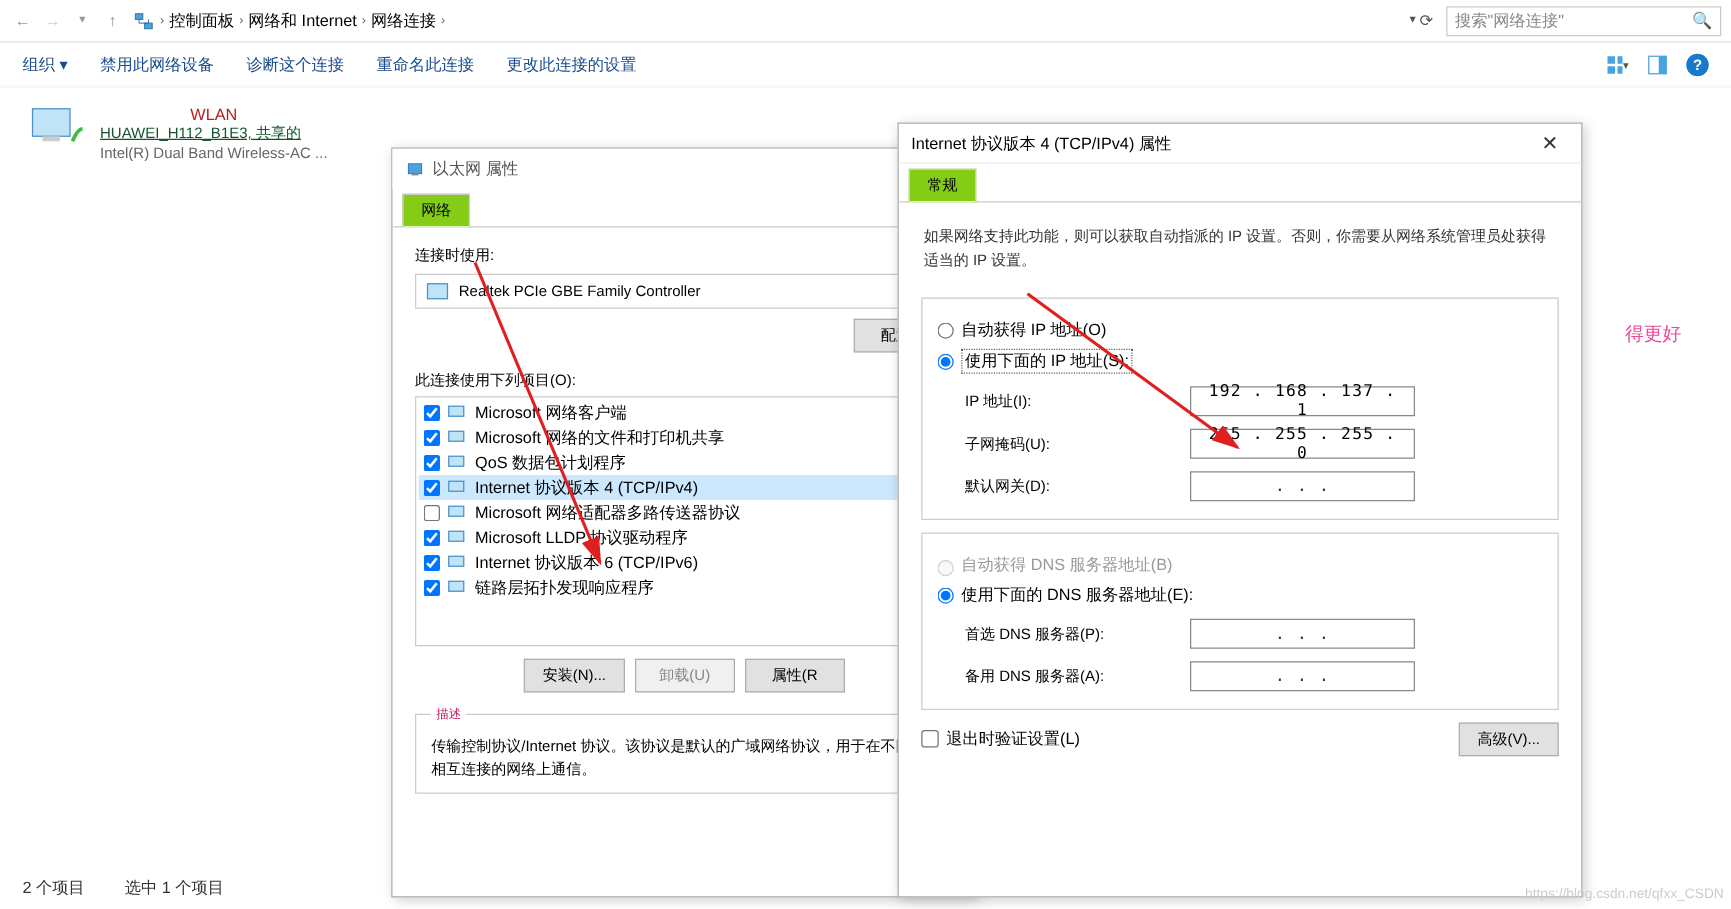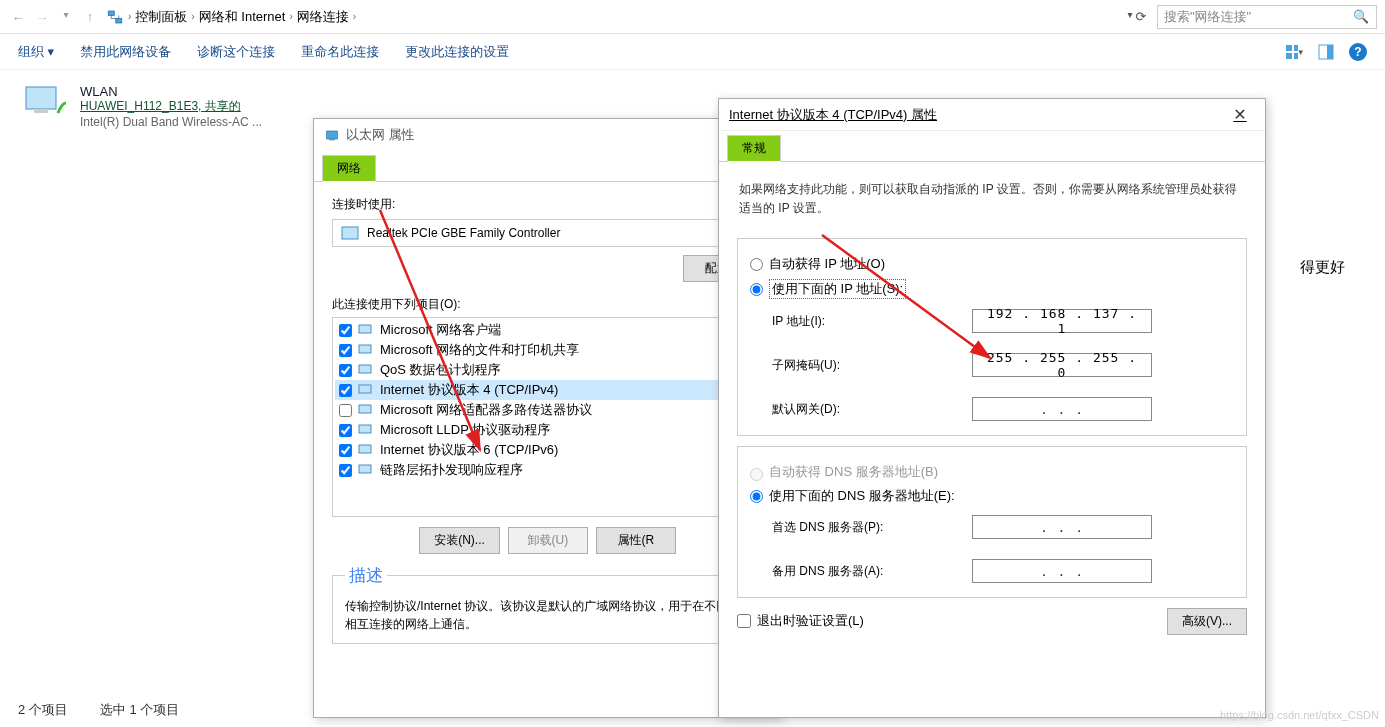--- a/index.html
+++ b/index.html
@@ -21,21 +21,21 @@
   .toolbar2 .tb-item { color: #1a4c8b; cursor: pointer; }
   .toolbar2 .tb-right { margin-left: auto; display:flex; gap:14px; align-items:center;}
   .tb-icon { width:18px; height:18px; display:inline-flex; align-items:center; justify-content:center;}
   .help-icon { width:18px;height:18px;border-radius:50%;background:#1979ca;color:#fff;display:flex;align-items:center;justify-content:center;font-size:12px;font-weight:bold;}
 
   
   .conn-area { display: flex; gap: 18px; padding: 10px 18px; }
   .conn-item { display: flex; gap: 10px; width: 280px; padding:4px;}
   .conn-item.selected { background: #cce8ff; border:1px solid #99d1ff;margin-top:40px;}
   .conn-icon { width: 48px; height: 40px; display:flex; align-items:center; justify-content:center;}
-  .conn-text .title { color: #0f172a; }
+  .conn-text .title { color: #b91c1c; text-align: center; }
   .conn-text .sub { color: #666; font-size: 12px; line-height:1.3;}
   .conn-text .sub.link { color:#14532d; text-decoration:underline;}
 
   .status-bar { position:absolute; bottom:8px; left:18px; display:flex; gap:32px; color:#333;}
 
   
   .dialog { position: absolute; background: #fff; border: 1px solid #aaa; box-shadow: 2px 2px 10px rgba(0,0,0,0.2); }
   .dialog-title { height: 32px; display: flex; align-items: center; padding: 0 10px; font-size: 13px; }
   .dialog-title .close { margin-left:auto; font-size:16px; color:#333; cursor:pointer; width:30px; text-align:center;}
   .tab-strip { display: flex; border-bottom: 1px solid #ccc; padding: 4px 8px 0 8px; }
@@ -51,43 +51,43 @@
   .btn.disabled { color:#888; background:#f0f0f0;}
   .cfg-row { display:flex; justify-content:flex-end; margin-top:8px;}
   .items-label { margin-top:14px;}
   .items-list { border:1px solid #ccc; height:200px; margin-top:4px; overflow-x:auto; overflow-y:hidden; padding:2px;}
   .item-row { display:flex; align-items:center; gap:6px; padding:1px 4px; font-size:12px; white-space:nowrap;}
   .item-row input[type=checkbox] { width:13px; height:13px;}
   .item-row .proto-icon { width:16px; height:16px;}
   .item-row.sel { background:#cce8ff;}
   .btn-row { display:flex; gap:8px; margin-top:10px; justify-content:center;}
   .desc-group { margin-top:10px;}
-  legend { font-size:17px; padding:0 4px; color:#3b82f6;}
+  legend { font-size:10px; padding:0 4px; color:#be185d;}
   fieldset { border:1px solid #ccc; padding:10px 12px; margin-top:10px;}
 
   
   #dlg-ipv4 { left: 718px; top: 98px; width: 548px; height: 620px; }
-  #dlg-ipv4 .dialog-title { border-bottom:1px solid #eee;text-decoration:underline; }
+  #dlg-ipv4 .dialog-title { border-bottom:1px solid #eee; }
   .intro-text { font-size:12px; line-height:1.6; color:#333; padding:4px 2px 10px 2px;}
   .radio-row { display:flex; align-items:center; gap:6px; font-size:12px; margin:6px 0;}
   .radio-row input[type=radio] { width:13px;height:13px;}
   .radio-row.disabled { color:#999;align-items:flex-end;}
   .radio-row .dotted { border:1px dotted #666; padding:0 2px;}
-  .ip-grid { display:grid; grid-template-columns: 180px 180px; row-gap:10px; align-items:center; margin:10px 0 4px 22px;gap:20px;}
+  .ip-grid { display:grid; grid-template-columns: 180px 180px; row-gap:10px; align-items:center; margin:10px 0 4px 22px;}
   .ip-grid label { font-size:12px;}
   .ip-input { border:1px solid #888; height:24px; display:flex; align-items:center; justify-content:center; font-family:monospace; letter-spacing:1px; font-size:13px; padding:0 6px; text-align:center;}
   .ip-input.empty { color:#333; }
   .chk-row { display:flex; align-items:center; gap:6px; margin-top:14px; font-size:12px;}
   .chk-row input[type=checkbox]{width:14px;height:14px;}
   .adv-row { display:flex; justify-content:flex-end; margin-top:-22px;}
 
   
   .arrow-svg { position:absolute; pointer-events:none; z-index:50;}
 
-  .side-text { position:absolute; right:40px; top:258px; font-size:15px; color:#000000;}
+  .side-text { position:absolute; right:40px; top:258px; font-size:15px; color:#ec4899;}
   .watermark { position:absolute; right:6px; bottom:6px; font-size:11px; color:#ccc;}
 </style>
 </head>
 <body>
 
 <div class="address-bar">
   <div class="nav-arrows">
     <span>←</span>
     <span style="color:#ccc">→</span>
     <span style="font-size:10px">▾</span>

